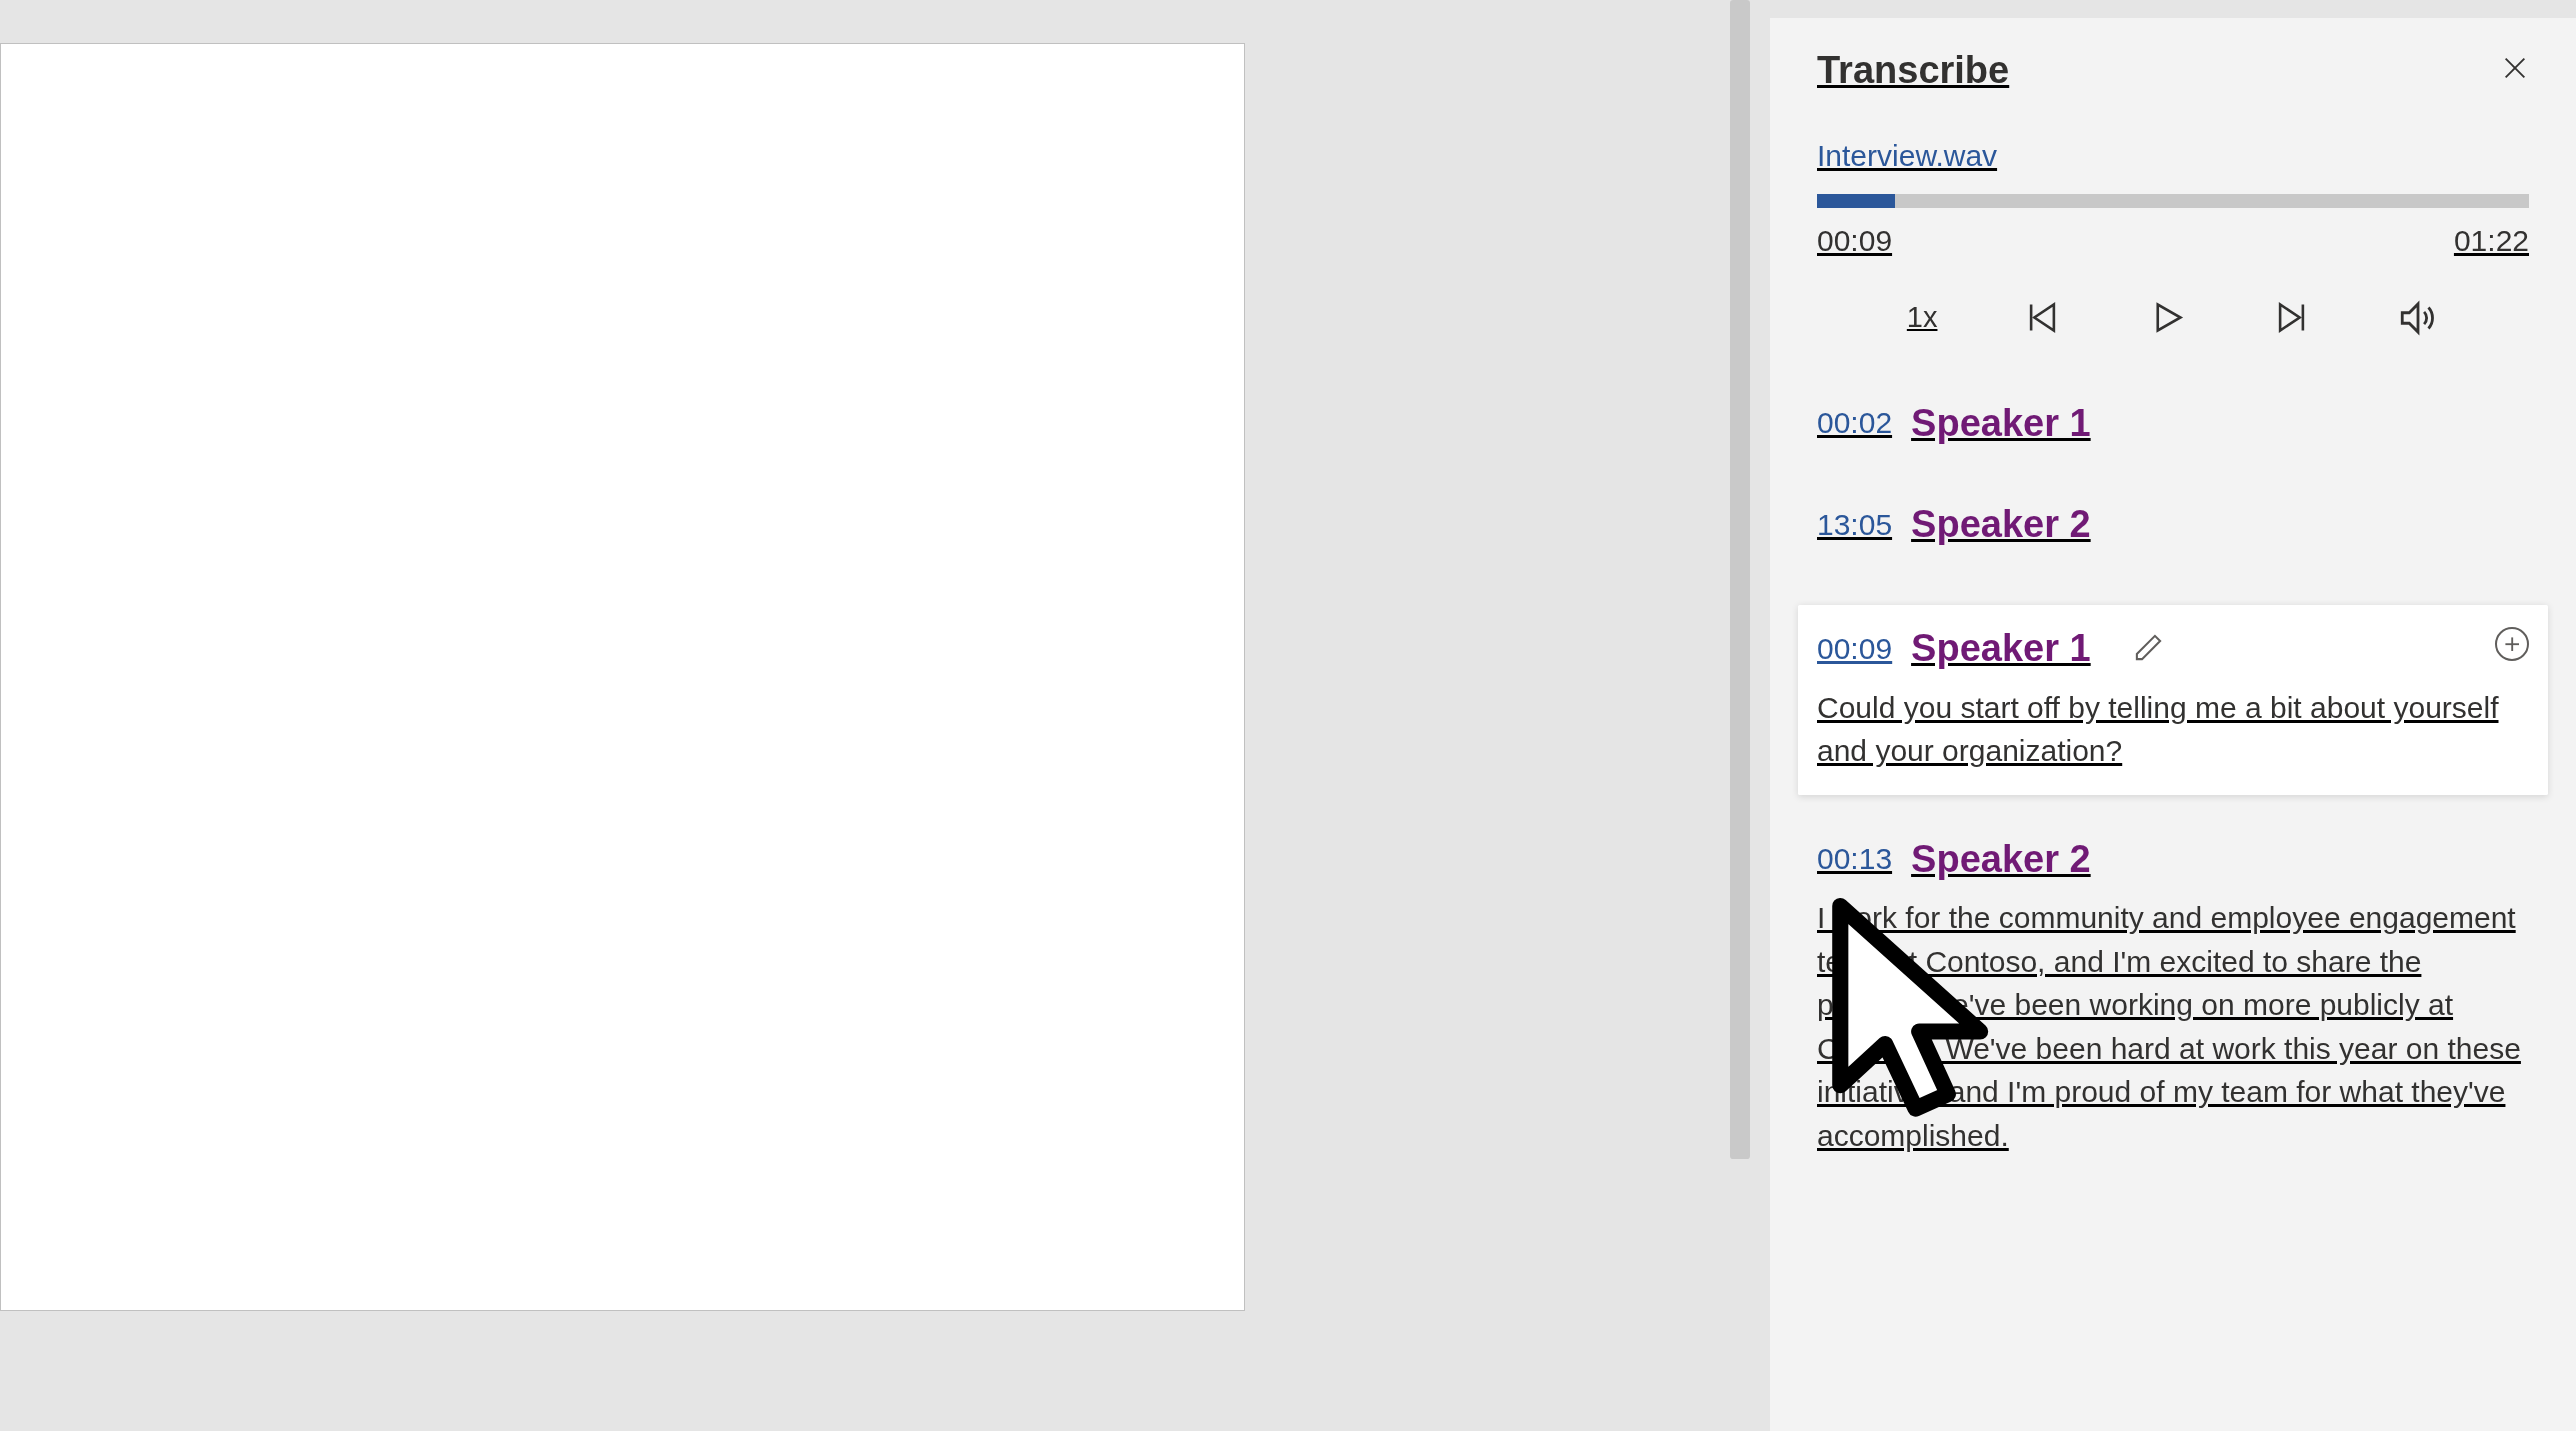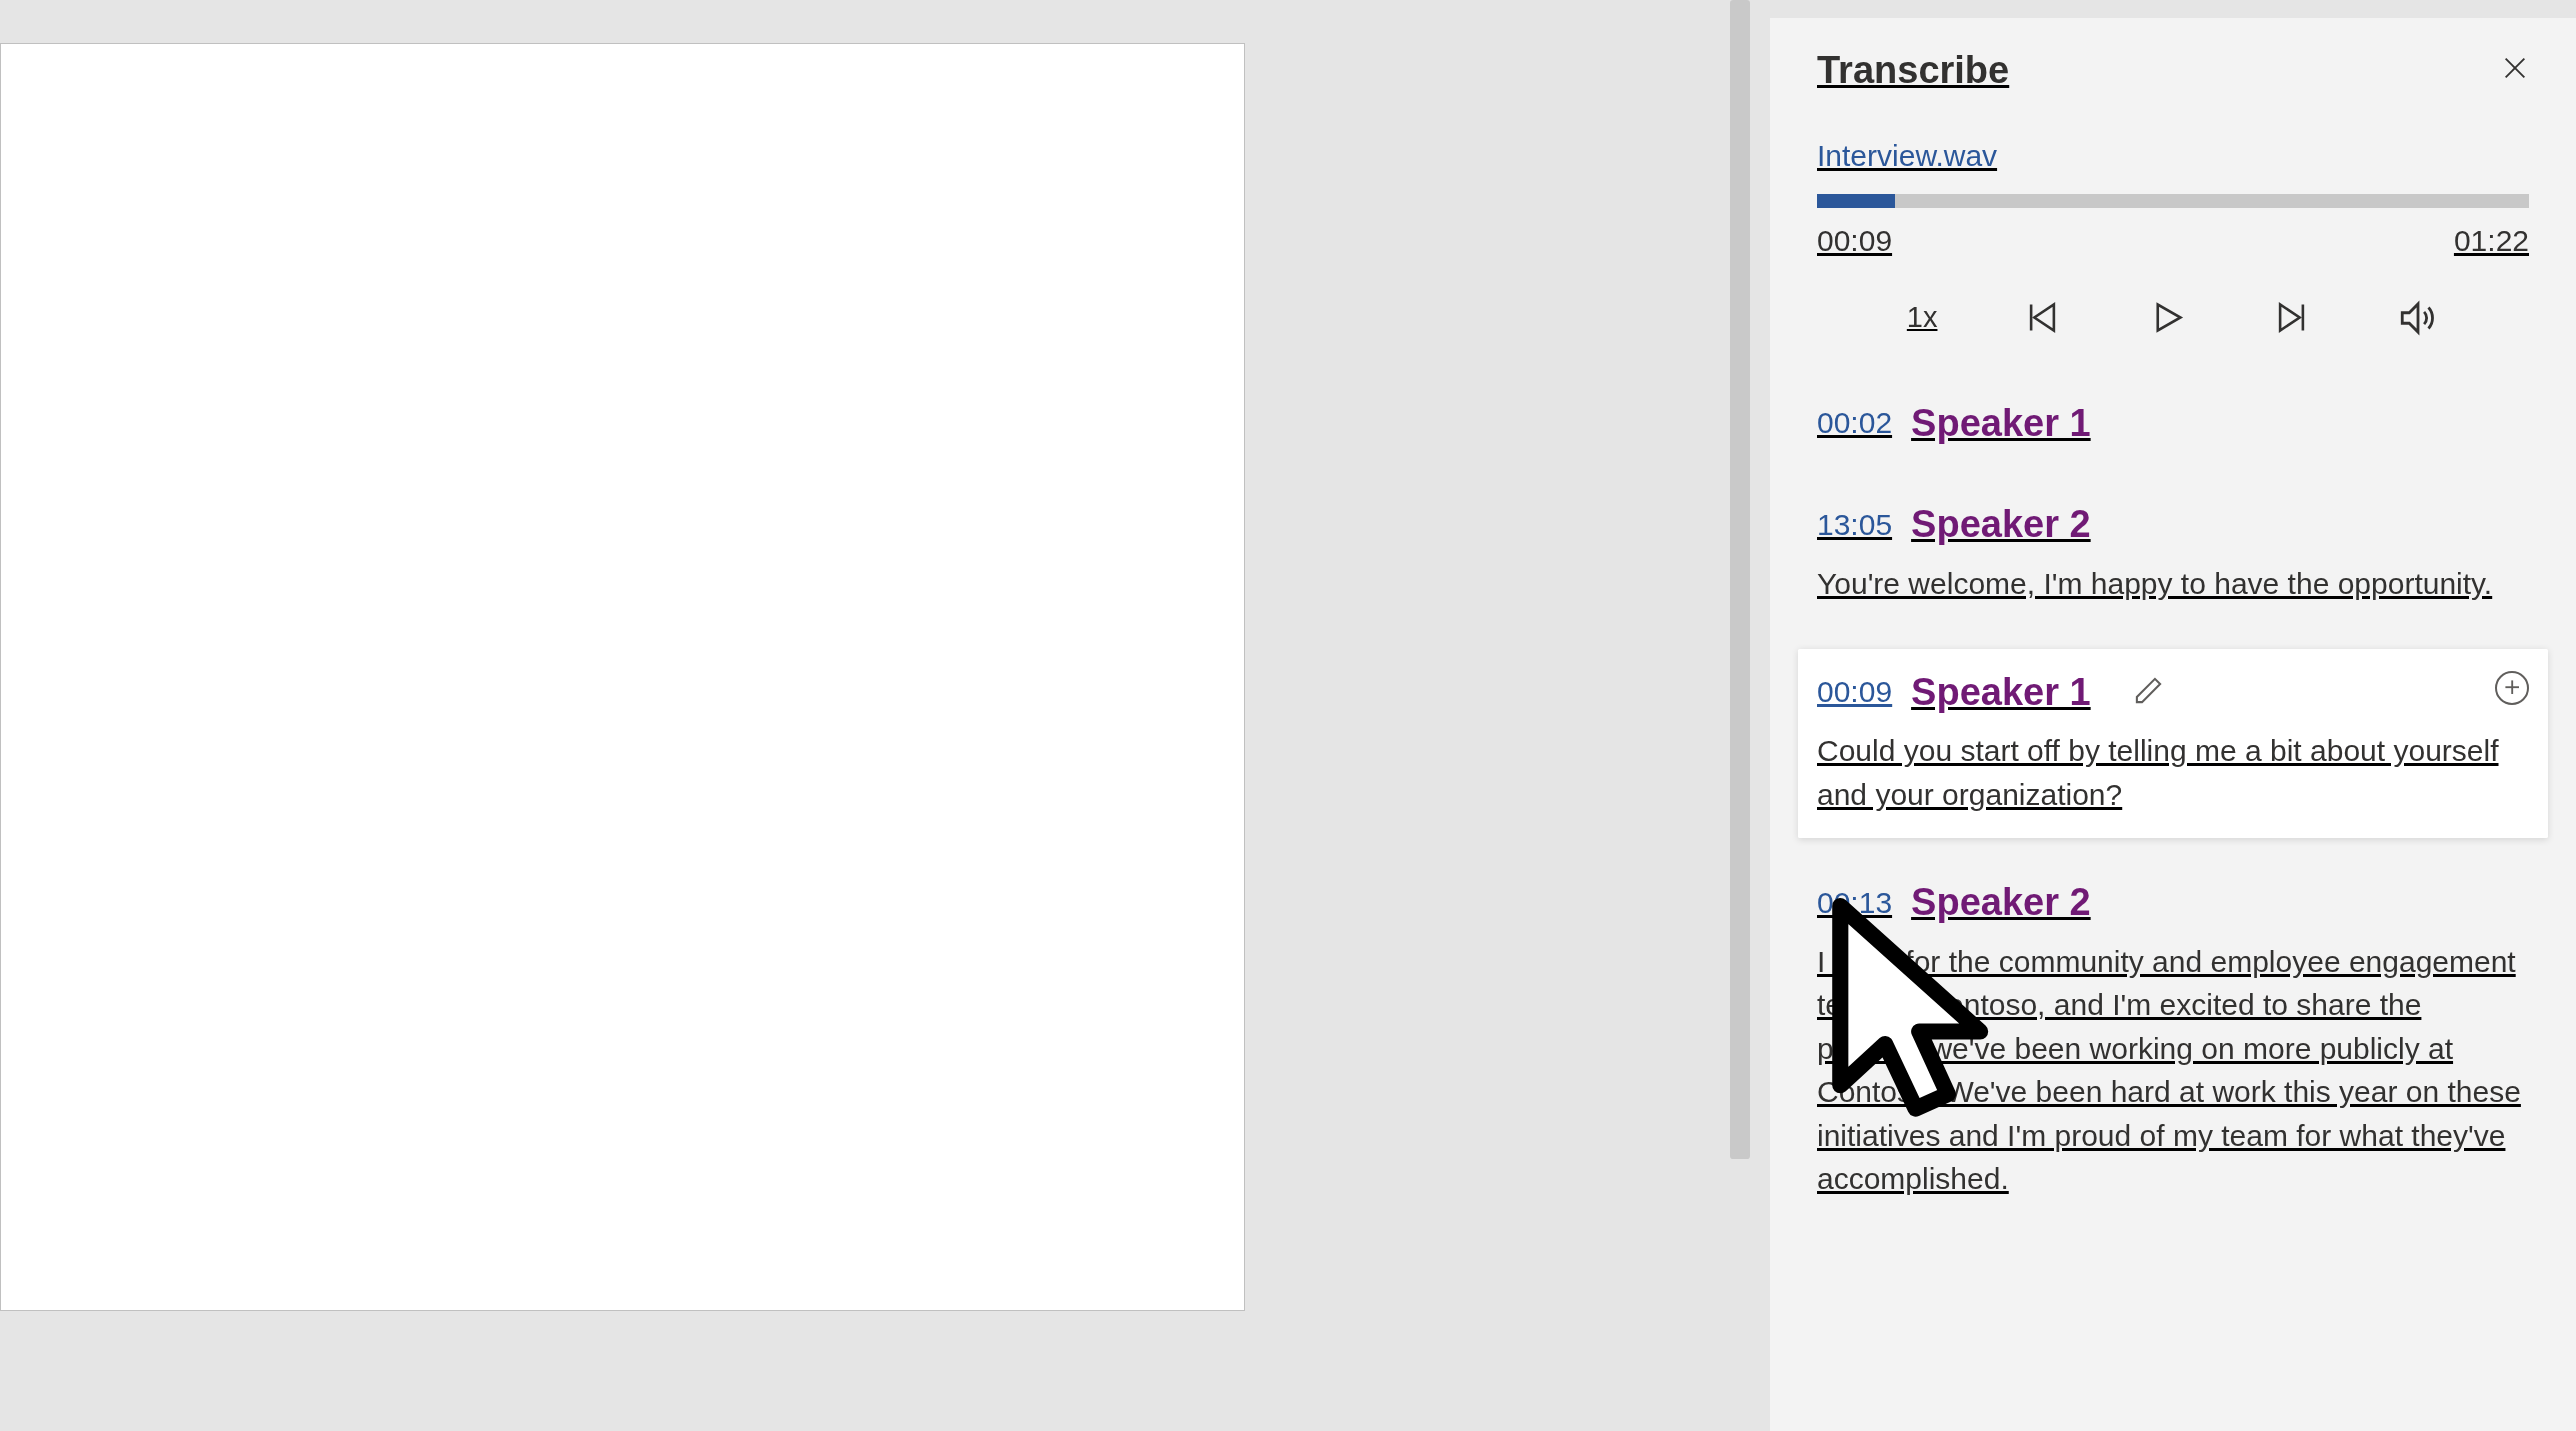--- a/index.html
+++ b/index.html
@@ -261,21 +261,20 @@
         <span class="seg-time">00:02</span>
         <span class="seg-speaker">Speaker 1</span>
       </div>
     </div>
 
     <div class="segment">
       <div class="segment-head">
         <span class="seg-time">13:05</span>
         <span class="seg-speaker">Speaker 2</span>
       </div>
-      <div class="seg-text">You're welcome, I'm happy to have the opportunity.</div>
     </div>
 
     <div class="segment hovered">
       <div class="segment-head">
         <span class="seg-time">00:09</span>
         <span class="seg-speaker">Speaker 1</span>
         <span class="seg-edit-icon">
           <svg width="31" height="31" viewBox="0 0 24 24" fill="none" stroke="currentColor" stroke-width="1.6">
               <path d="M17 3l4 4L7 21H3v-4L17 3z"></path>
             </svg>

